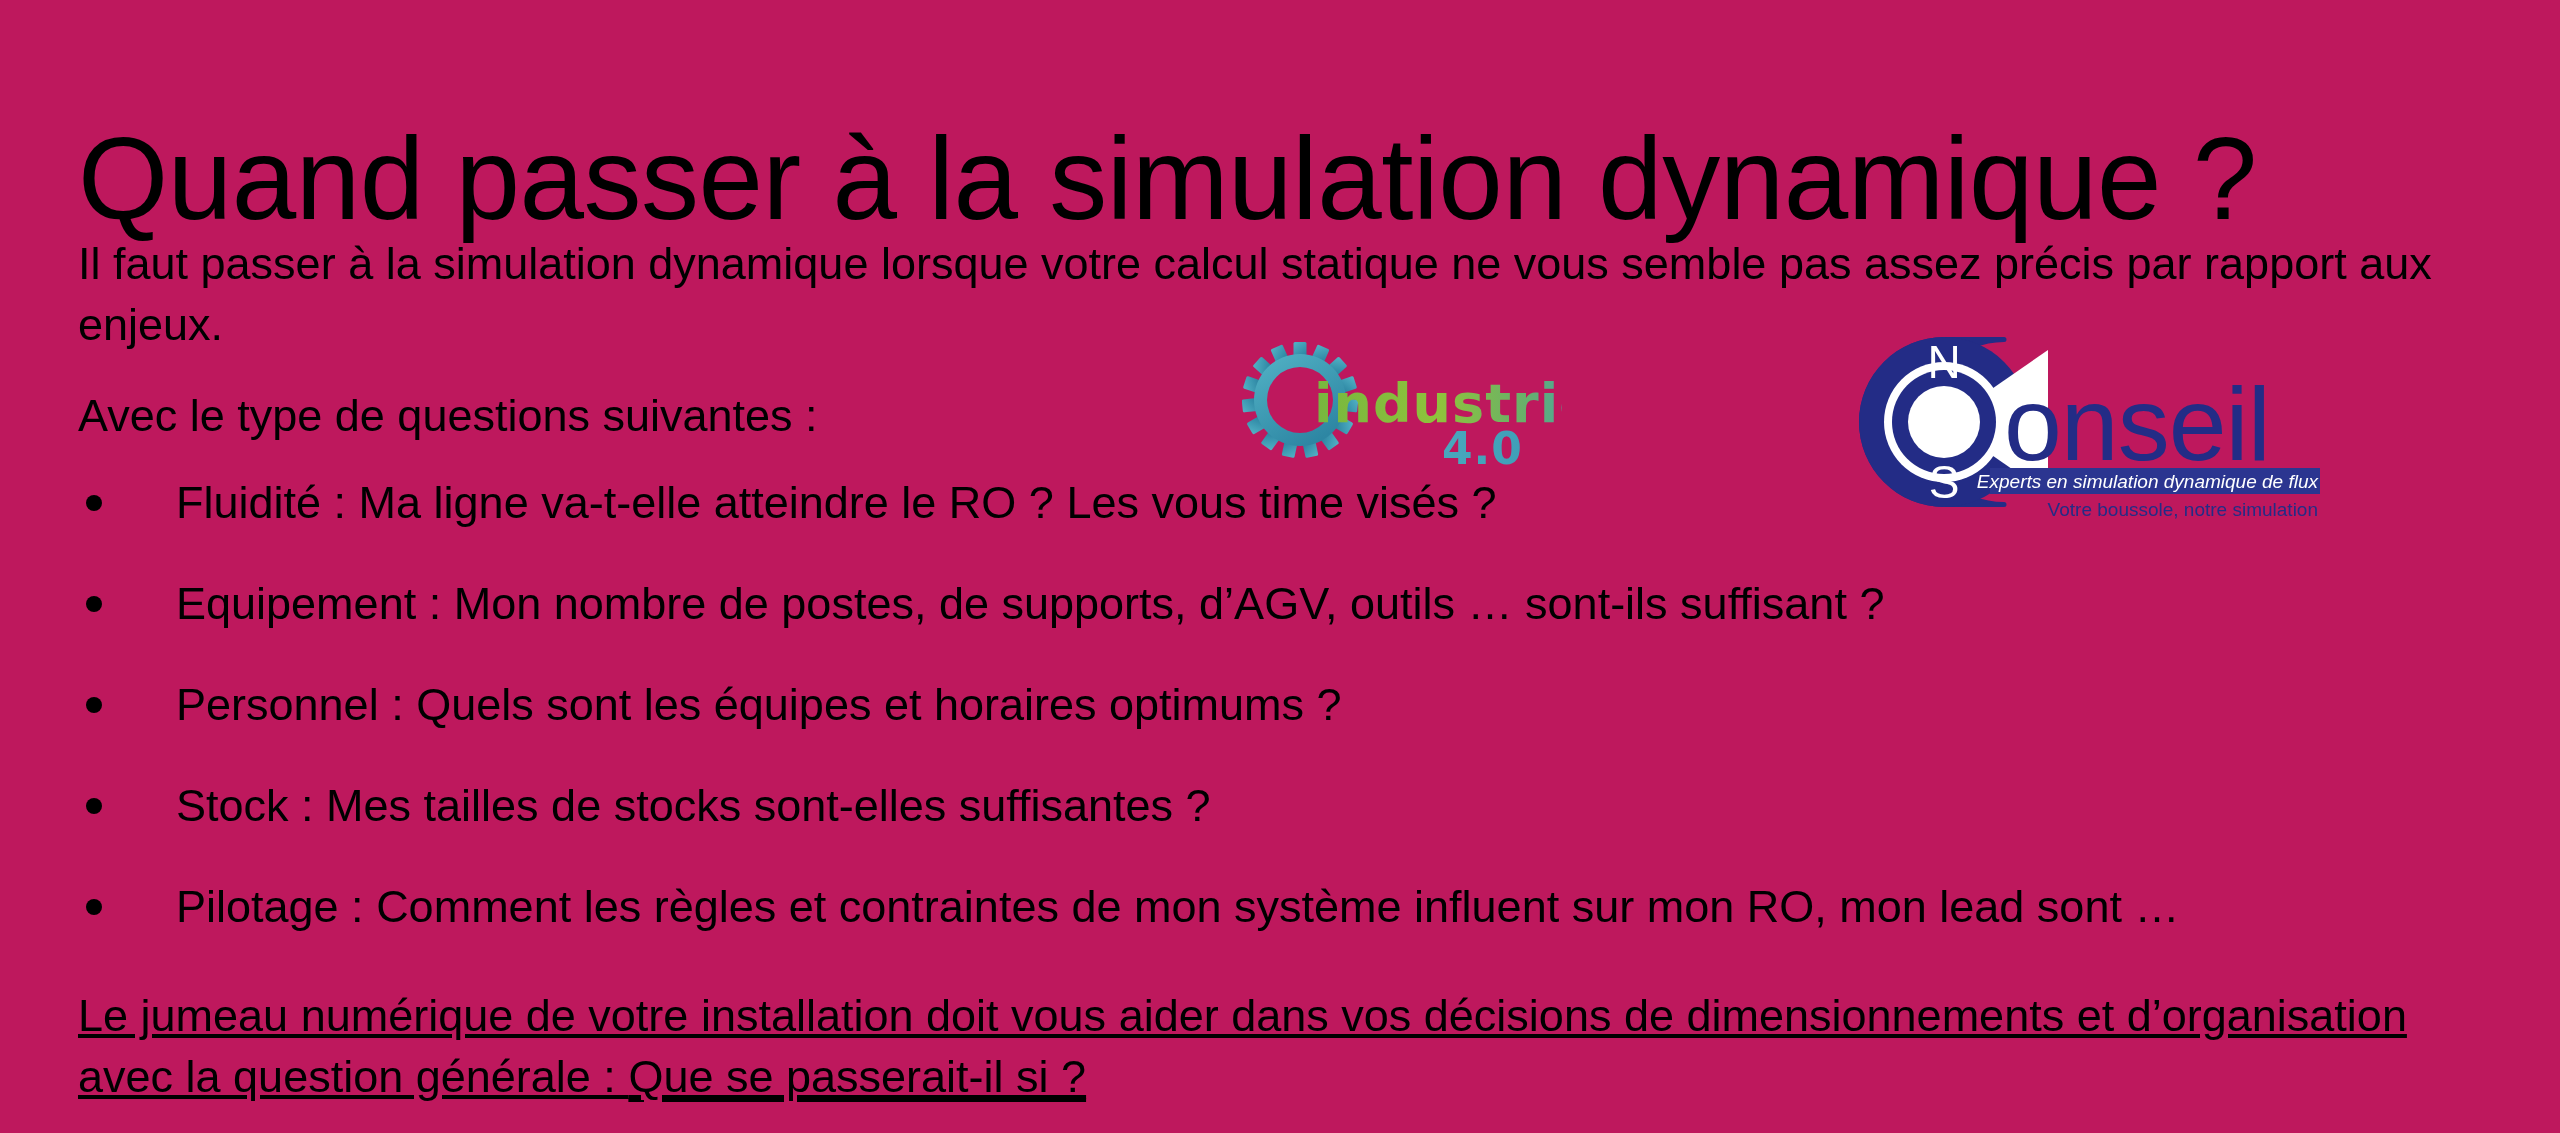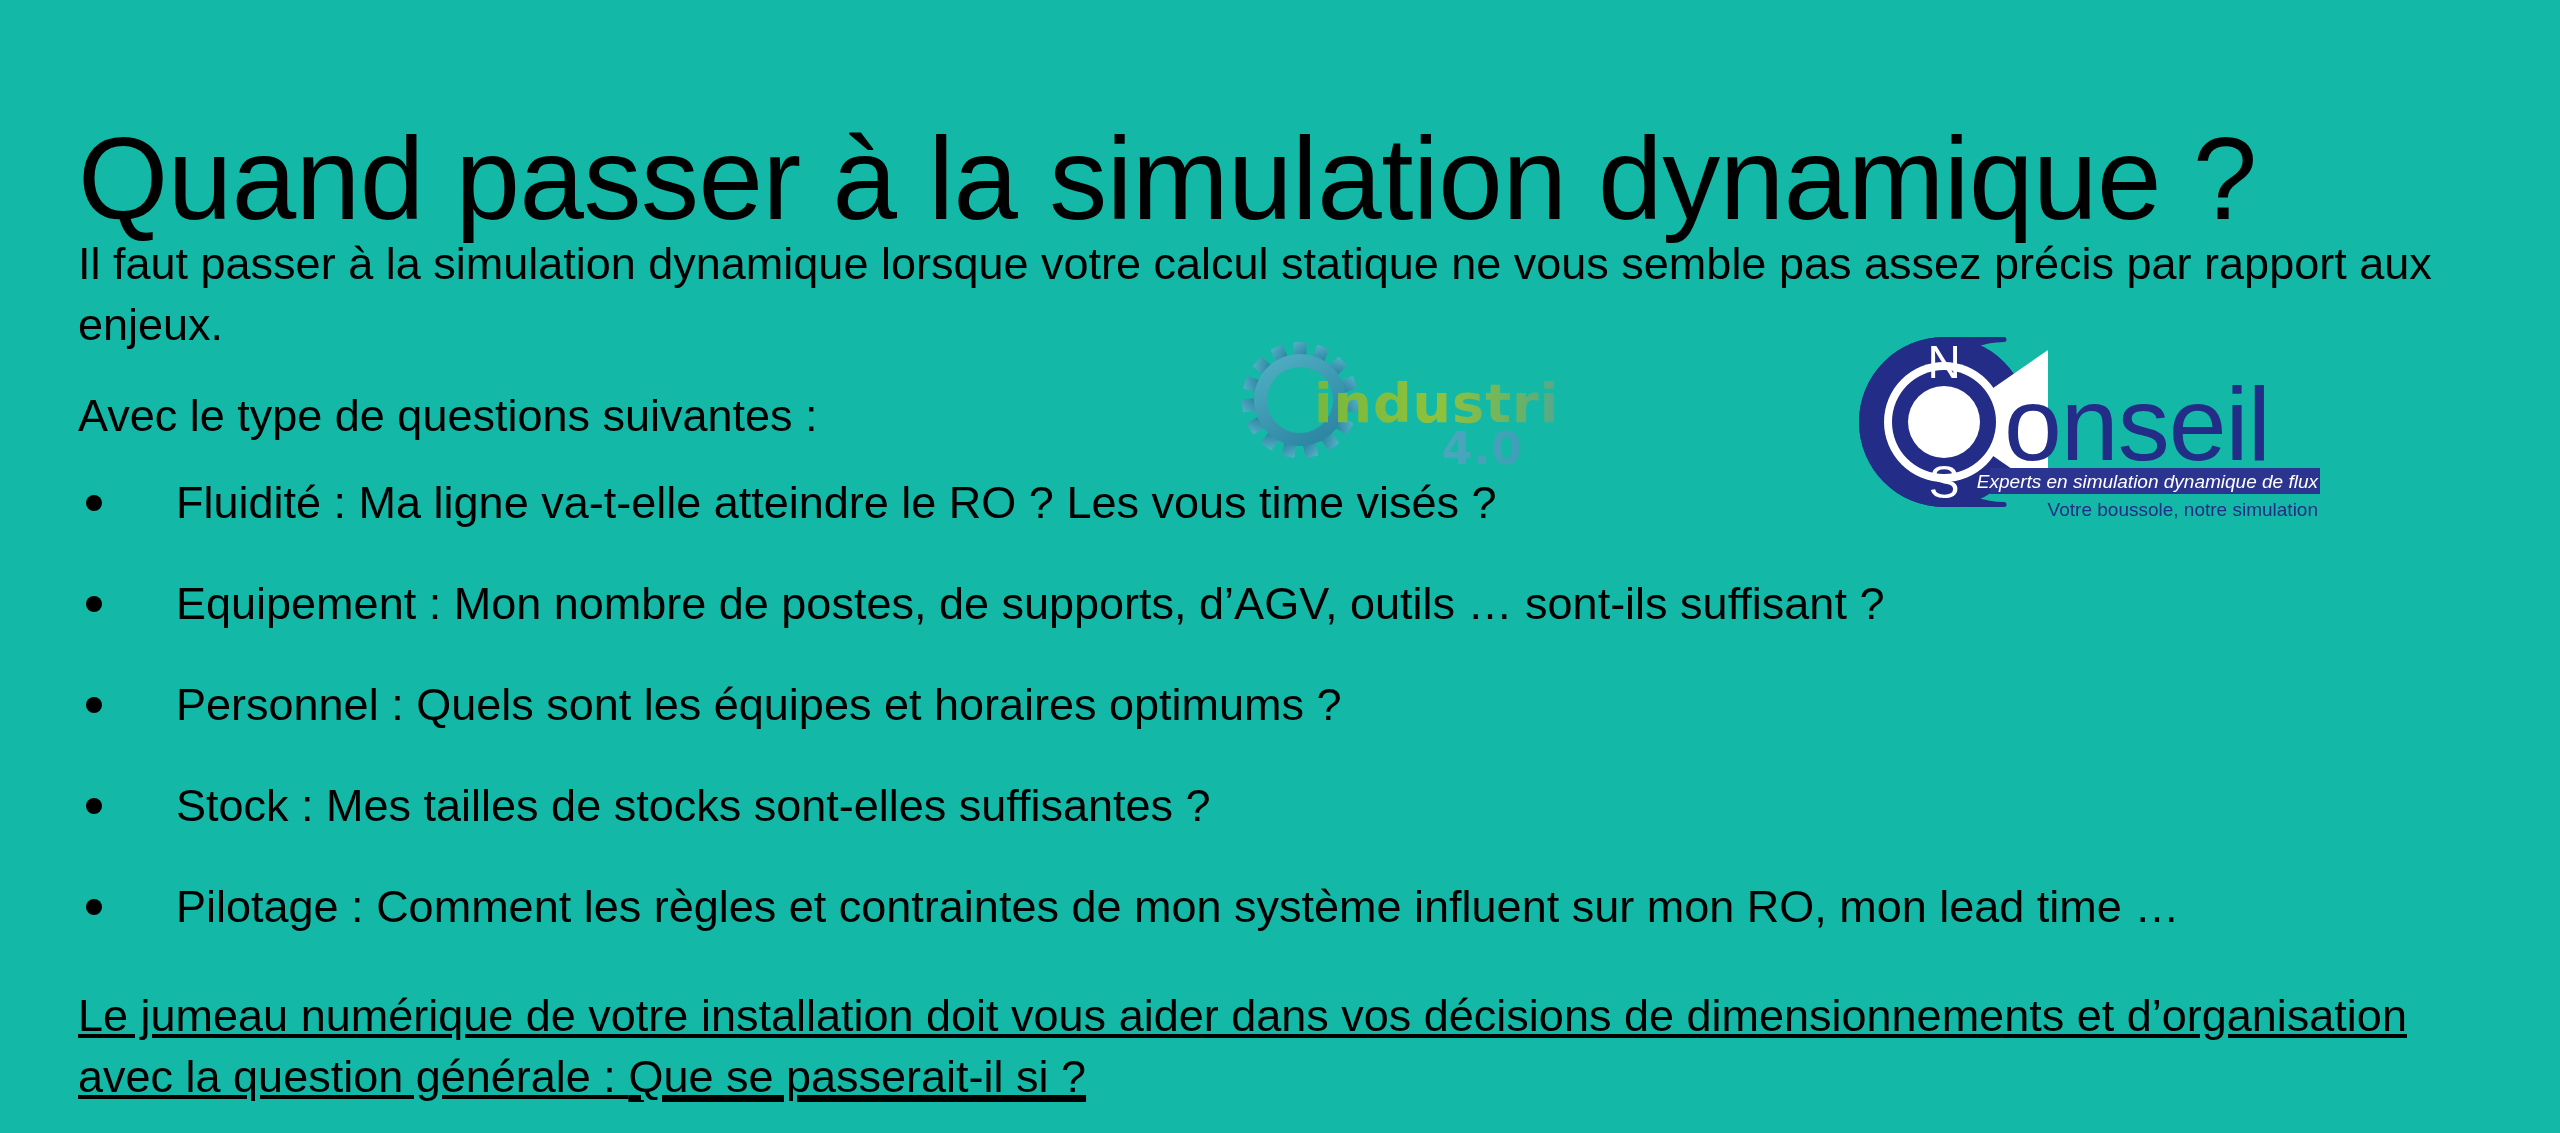--- a/index.html
+++ b/index.html
@@ -13,21 +13,21 @@
     font-family: "Liberation Sans", sans-serif;
     color: #000000;
     overflow: hidden;
     position: relative;
   }
 
   .slide {
     position: relative;
     width: 2560px;
     height: 1133px;
-    background: #14b8a6;
+    background: #be185d;
   }
 
   
   .slide-title {
     position: absolute;
     left: 78px;
     top: 34px;
     width: 2420px;
     font-size: 116px;
     line-height: 1.16;
@@ -156,21 +156,21 @@
       <li class="bullet-item">
         <span class="dot"></span>
         <span>Personnel : Quels sont les équipes et horaires optimums ?</span>
       </li>
       <li class="bullet-item">
         <span class="dot"></span>
         <span>Stock : Mes tailles de stocks sont-elles suffisantes ?</span>
       </li>
       <li class="bullet-item">
         <span class="dot"></span>
-        <span>Pilotage : Comment les règles et contraintes de mon système influent sur mon RO, mon lead time …</span>
+        <span>Pilotage : Comment les règles et contraintes de mon système influent sur mon RO, mon lead sont …</span>
       </li>
     </ul>
 
     <p class="para-closing"><span>Le jumeau numérique de votre installation doit vous aider dans vos décisions de dimensionnements et d’organisation avec la question générale : </span><span class="underlined">Que se passerait-il si ?</span></p>
 
   </div>
 
   <div class="logo-industrie">
     <svg viewBox="0 0 320 132" xmlns="http://www.w3.org/2000/svg" aria-hidden="true">
       <defs>

